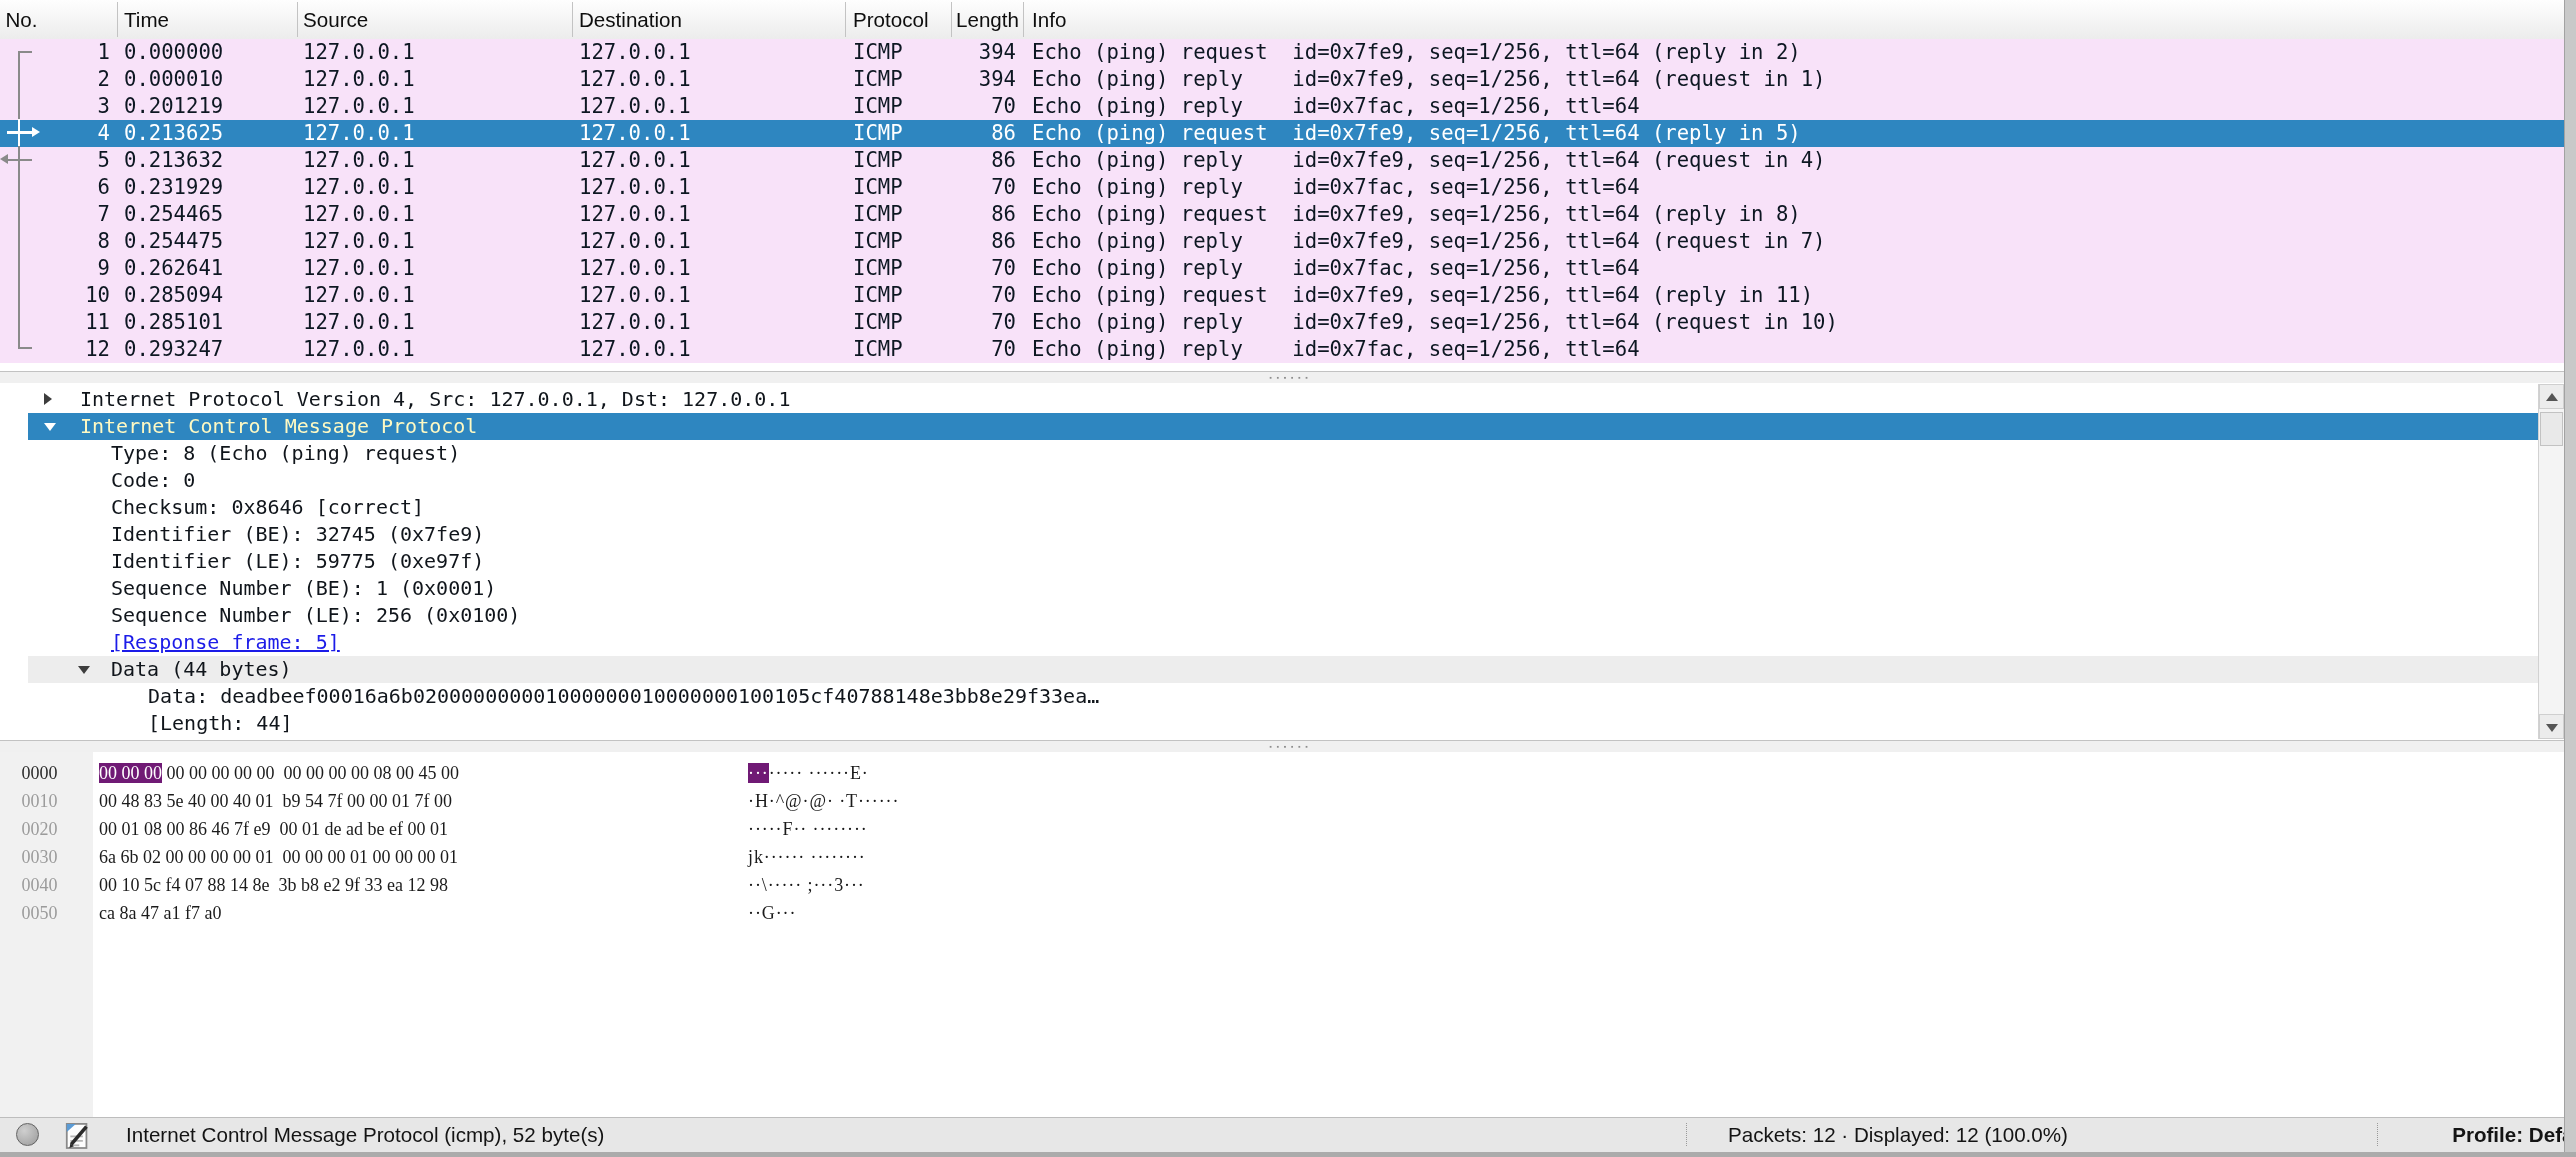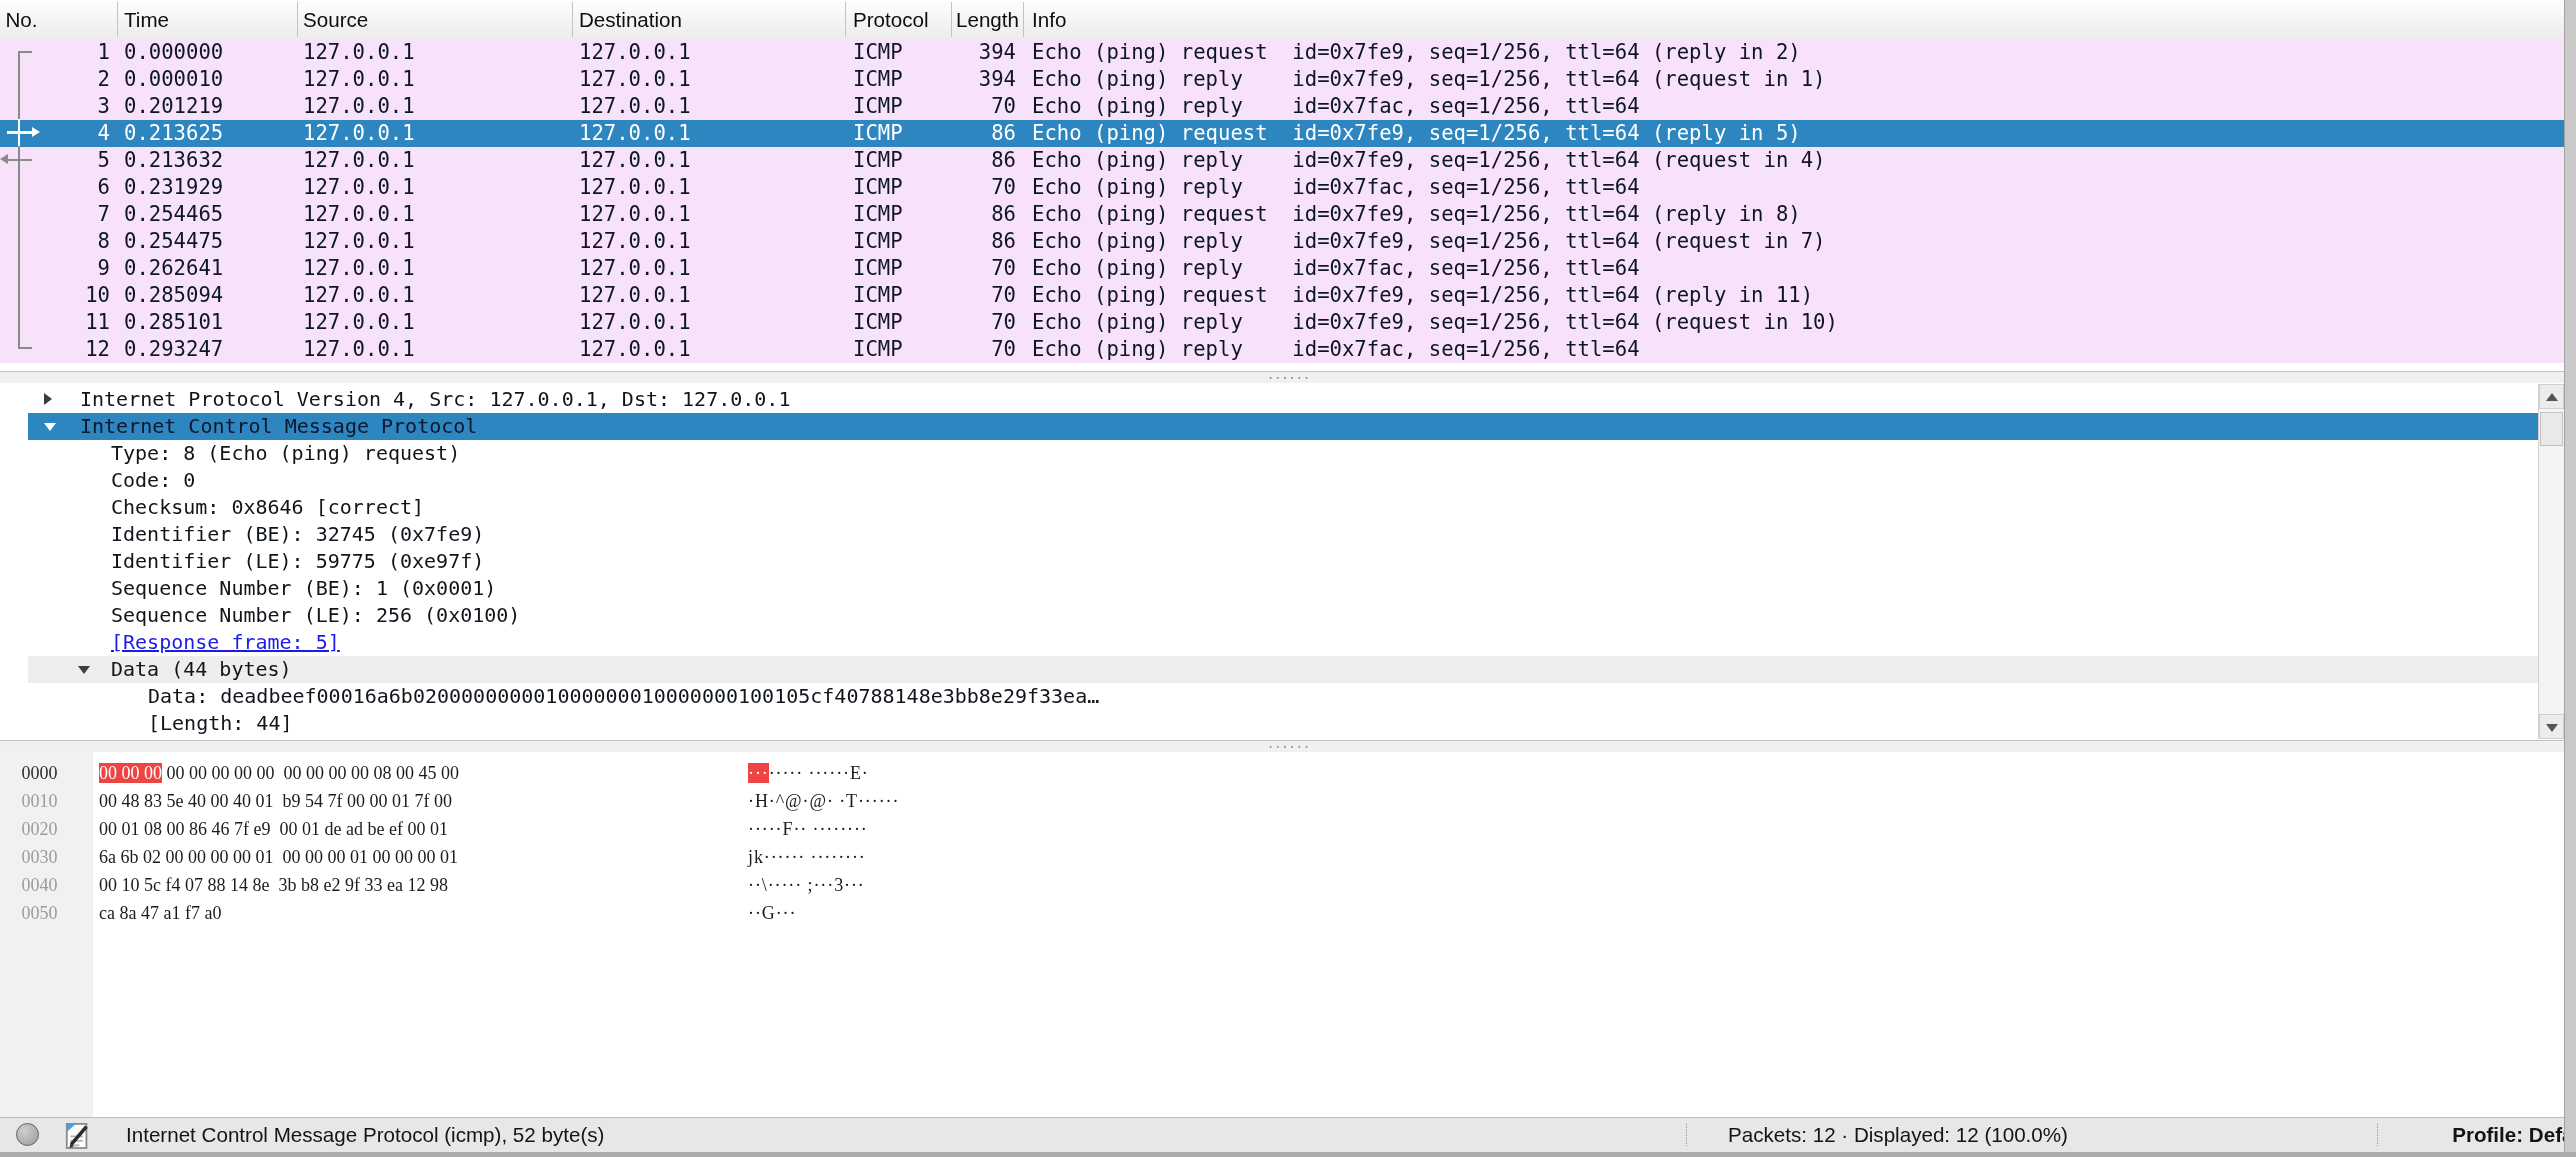--- a/index.html
+++ b/index.html
@@ -28,21 +28,21 @@
   
   .split{position:absolute;left:0;width:2565px;background:#f0f0f0;
          border-top:0.9px solid #c2c2c2;border-bottom:0.9px solid #b5b5b5;}
   .split-dots{position:absolute;left:1267px;top:3.6px;width:41px;height:3.6px;
         background-image:radial-gradient(#8d8d8d 1.4px,transparent 1.6px);background-size:7.2px 3.6px;}
   
   .dpane{position:absolute;top:383px;left:0;width:2565px;height:356px;background:#ffffff;overflow:hidden;}
   .drows{position:absolute;top:2.7px;left:0;width:2538px;}
   .drow{position:relative;height:27px;font-family:"DejaVu Sans Mono",monospace;
         font-size:20px;line-height:27px;color:#10151b;white-space:pre;margin-left:28px;}
-  .drow.sel{background:#2e86c0;color:#0f172a;}
+  .drow.sel{background:#2e86c0;color:#fef9c3;}
   .drow.gray{background:#ededed;}
   .dtext{position:absolute;top:0;white-space:pre;}
   .t0{left:52px;} .t1{left:83px;} .t2{left:120px;}
   .drow .lnk{color:#1c1ce8;text-decoration:underline;}
   .tri{position:absolute;width:0;height:0;}
   .tri.r{top:7.2px;border-top:6.3px solid transparent;border-bottom:6.3px solid transparent;border-left:8px solid #3d3d3d;}
   .tri.d{top:10px;border-left:6.3px solid transparent;border-right:6.3px solid transparent;border-top:8px solid #3d3d3d;}
   .sel .tri.d{border-top-color:#ffffff;}
   .trx0{left:16px;} .trx1{left:50px;}
   
@@ -56,21 +56,21 @@
   
   .xpane{position:absolute;top:752px;left:0;width:2565px;height:365px;background:#ffffff;overflow:hidden;}
   .xstrip{position:absolute;left:0;top:0;width:93px;height:100%;background:#f1f1f1;}
   .xrows{position:absolute;top:7.2px;left:0;right:0;}
   .xrow{position:relative;height:28px;font-family:Liberation Serif, serif;
         font-size:18px;line-height:28px;color:#1b1b1b;white-space:pre;}
   .xoff{position:absolute;left:21.5px;color:#9b9b9b;}
   .xrow.cur .xoff{color:#2c2c2c;}
   .xhex{position:absolute;left:99px;white-space:pre;}
   .xasc{position:absolute;left:748px;letter-spacing:0.9px;white-space:pre;}
-  .xhl{background:#ef4444;color:#ffffff;}
+  .xhl{background:#701a75;color:#ffffff;}
   
   .status{position:absolute;left:0;top:1117px;width:2576px;height:34px;background:#e7e7e7;
           border-top:0.9px solid #bdbdbd;font:20.6px/34px "Liberation Sans",sans-serif;color:#141414;padding-left:37px;}
   .st-left{position:absolute;left:126px;top:0;white-space:pre;}
   .st-pkts{position:absolute;left:1728px;top:0;white-space:pre;}
   .st-prof{position:absolute;right:14.4px;top:0;white-space:pre;font-weight:bold;}
   .st-sep{position:absolute;top:5.4px;height:23px;border-left:1.8px dotted #9a9a9a;}
   .expert-dot{position:absolute;left:16px;top:5.4px;width:23px;height:23px;border-radius:50%;
         background:radial-gradient(circle at 35% 32%,#cfcfcf,#9a9a9a);border:1.8px solid #636363;box-sizing:border-box;}
   .note-ic{position:absolute;left:65px;top:2.7px;width:25px;height:29px;}

